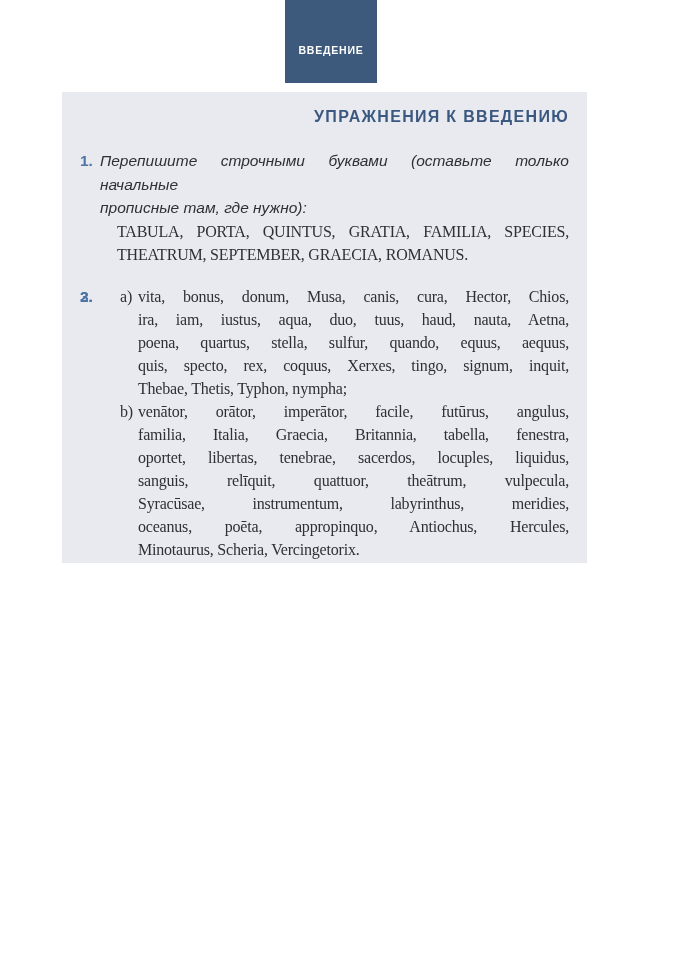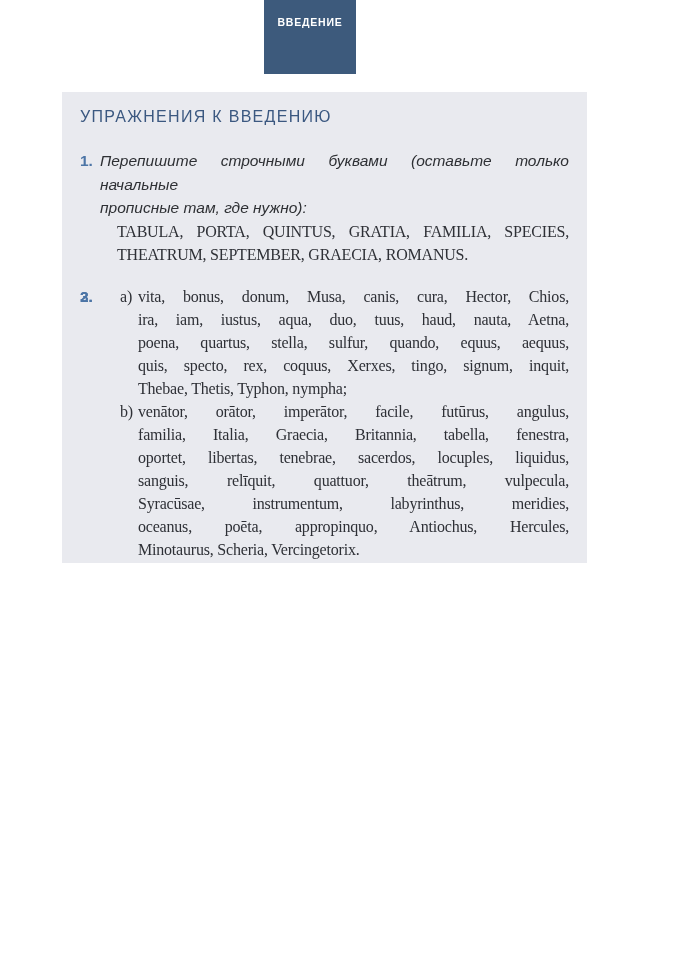--- a/index.html
+++ b/index.html
@@ -7,24 +7,25 @@
     width: 683px; height: 970px;
     background: #ffffff;
     position: relative;
     overflow: hidden;
     font-family: "Liberation Sans", sans-serif;
   }
 
   
   .chapter-tab {
     position: absolute;
-    left: 264px; top: 0;
-    width: 92px; height: 74px;
+    left: 285px; top: 0;
+    width: 92px; height: 83px;
     background: #3d5a7c;
     display: flex;
+    align-items: center;
     justify-content: center;
     padding-top: 16px;
     box-sizing: border-box;
   }
   .chapter-tab span {
     color: #ffffff;
     font-size: 10.5px;
     font-weight: bold;
     letter-spacing: 0.8px;
   }
@@ -33,23 +34,23 @@
   .panel {
     position: absolute;
     left: 62px; top: 92px;
     width: 525px;
     box-sizing: border-box;
     background: #e9eaef;
     padding: 15px 18px 2px 18px;
   }
   .title {
     margin: 0 0 22px 0;
-    text-align: left;
+    text-align: right;
     font-size: 16px;
-    font-weight: normal;
+    font-weight: bold;
     letter-spacing: 1.3px;
     color: #3b5880;
     line-height: 20px;
   }
 
   .exercise {
     position: relative;
     padding-left: 20px;
   }
   .exercise + .exercise { margin-top: 18px; }

